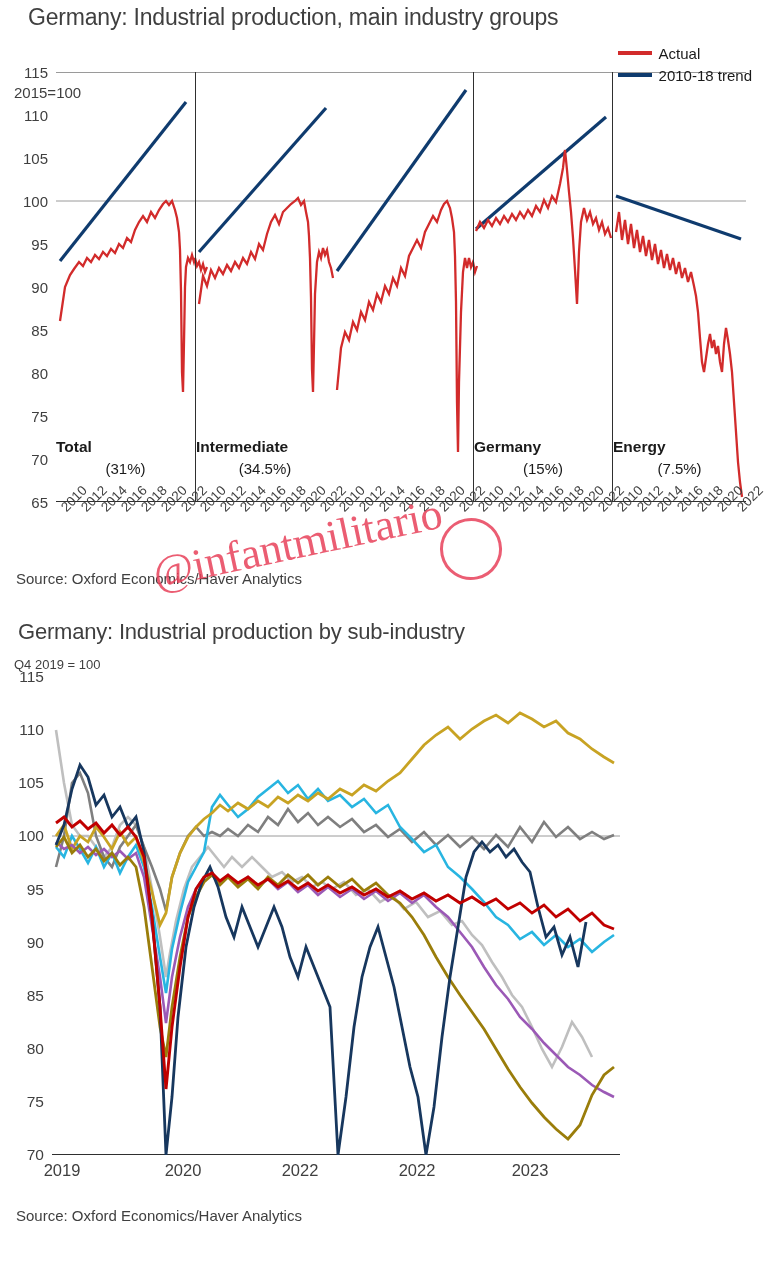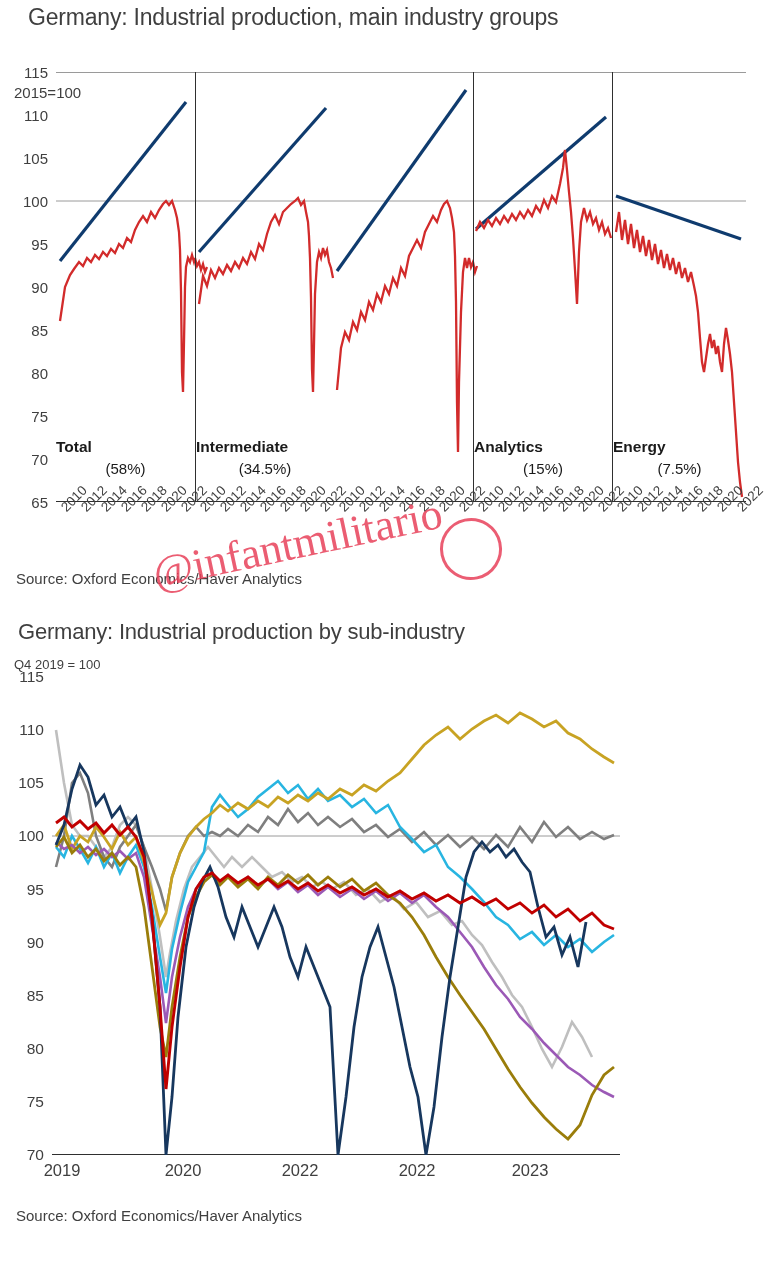--- a/index.html
+++ b/index.html
@@ -178,36 +178,46 @@
         <polyline fill="none" stroke="#d22b2b" stroke-width="2.3" points="
           560,160 563,140 566,168 569,148 572,172 575,152 578,176 581,158 584,180 587,164 590,184 593,168
           596,188 599,172 602,192 605,178 608,196 611,182 614,198 617,186 620,202 623,190 626,206 629,196
           632,210 635,200 638,214 640,224 642,240 644,266 646,290 648,300 650,286 652,272 654,262 656,276
           658,268 660,282 662,274 664,290 666,300 668,272 670,256 672,268 674,282 676,300 678,330 680,360
           682,390 684,410 686,425"></polyline>
       </svg>
 
       <div class="panel" style="left:0px;   width:139px; border-left:none;">
         <div class="panel-name">Total</div>
-        <div class="panel-share">(58%)</div>
+        <div class="panel-share">(31%)</div>
       </div>
       <div class="panel" style="left:139px; width:139px;">
         <div class="panel-name">Intermediate</div>
         <div class="panel-share">(34.5%)</div>
       </div>
       <div class="panel" style="left:417px; width:139px;">
-        <div class="panel-name">Analytics</div>
+        <div class="panel-name">Germany</div>
         <div class="panel-share">(15%)</div>
       </div>
       <div class="panel" style="left:556px; width:134px;">
         <div class="panel-name">Energy</div>
         <div class="panel-share">(7.5%)</div>
       </div>
     </div>
 
+    <div class="c1-legend">
+      <div class="leg-row">
+        <span class="leg-line" style="background:#d22b2b"></span>
+        <span>Actual</span>
+      </div>
+      <div class="leg-row">
+        <span class="leg-line" style="background:#0f3b6e"></span>
+        <span>2010-18 trend</span>
+      </div>
+    </div>
 
     <div class="c1-xticks">
       <div class="c1-xtick" style="left:2px">2010</div>
       <div class="c1-xtick" style="left:22px">2012</div>
       <div class="c1-xtick" style="left:42px">2014</div>
       <div class="c1-xtick" style="left:62px">2016</div>
       <div class="c1-xtick" style="left:82px">2018</div>
       <div class="c1-xtick" style="left:102px">2020</div>
       <div class="c1-xtick" style="left:122px">2022</div>
 

